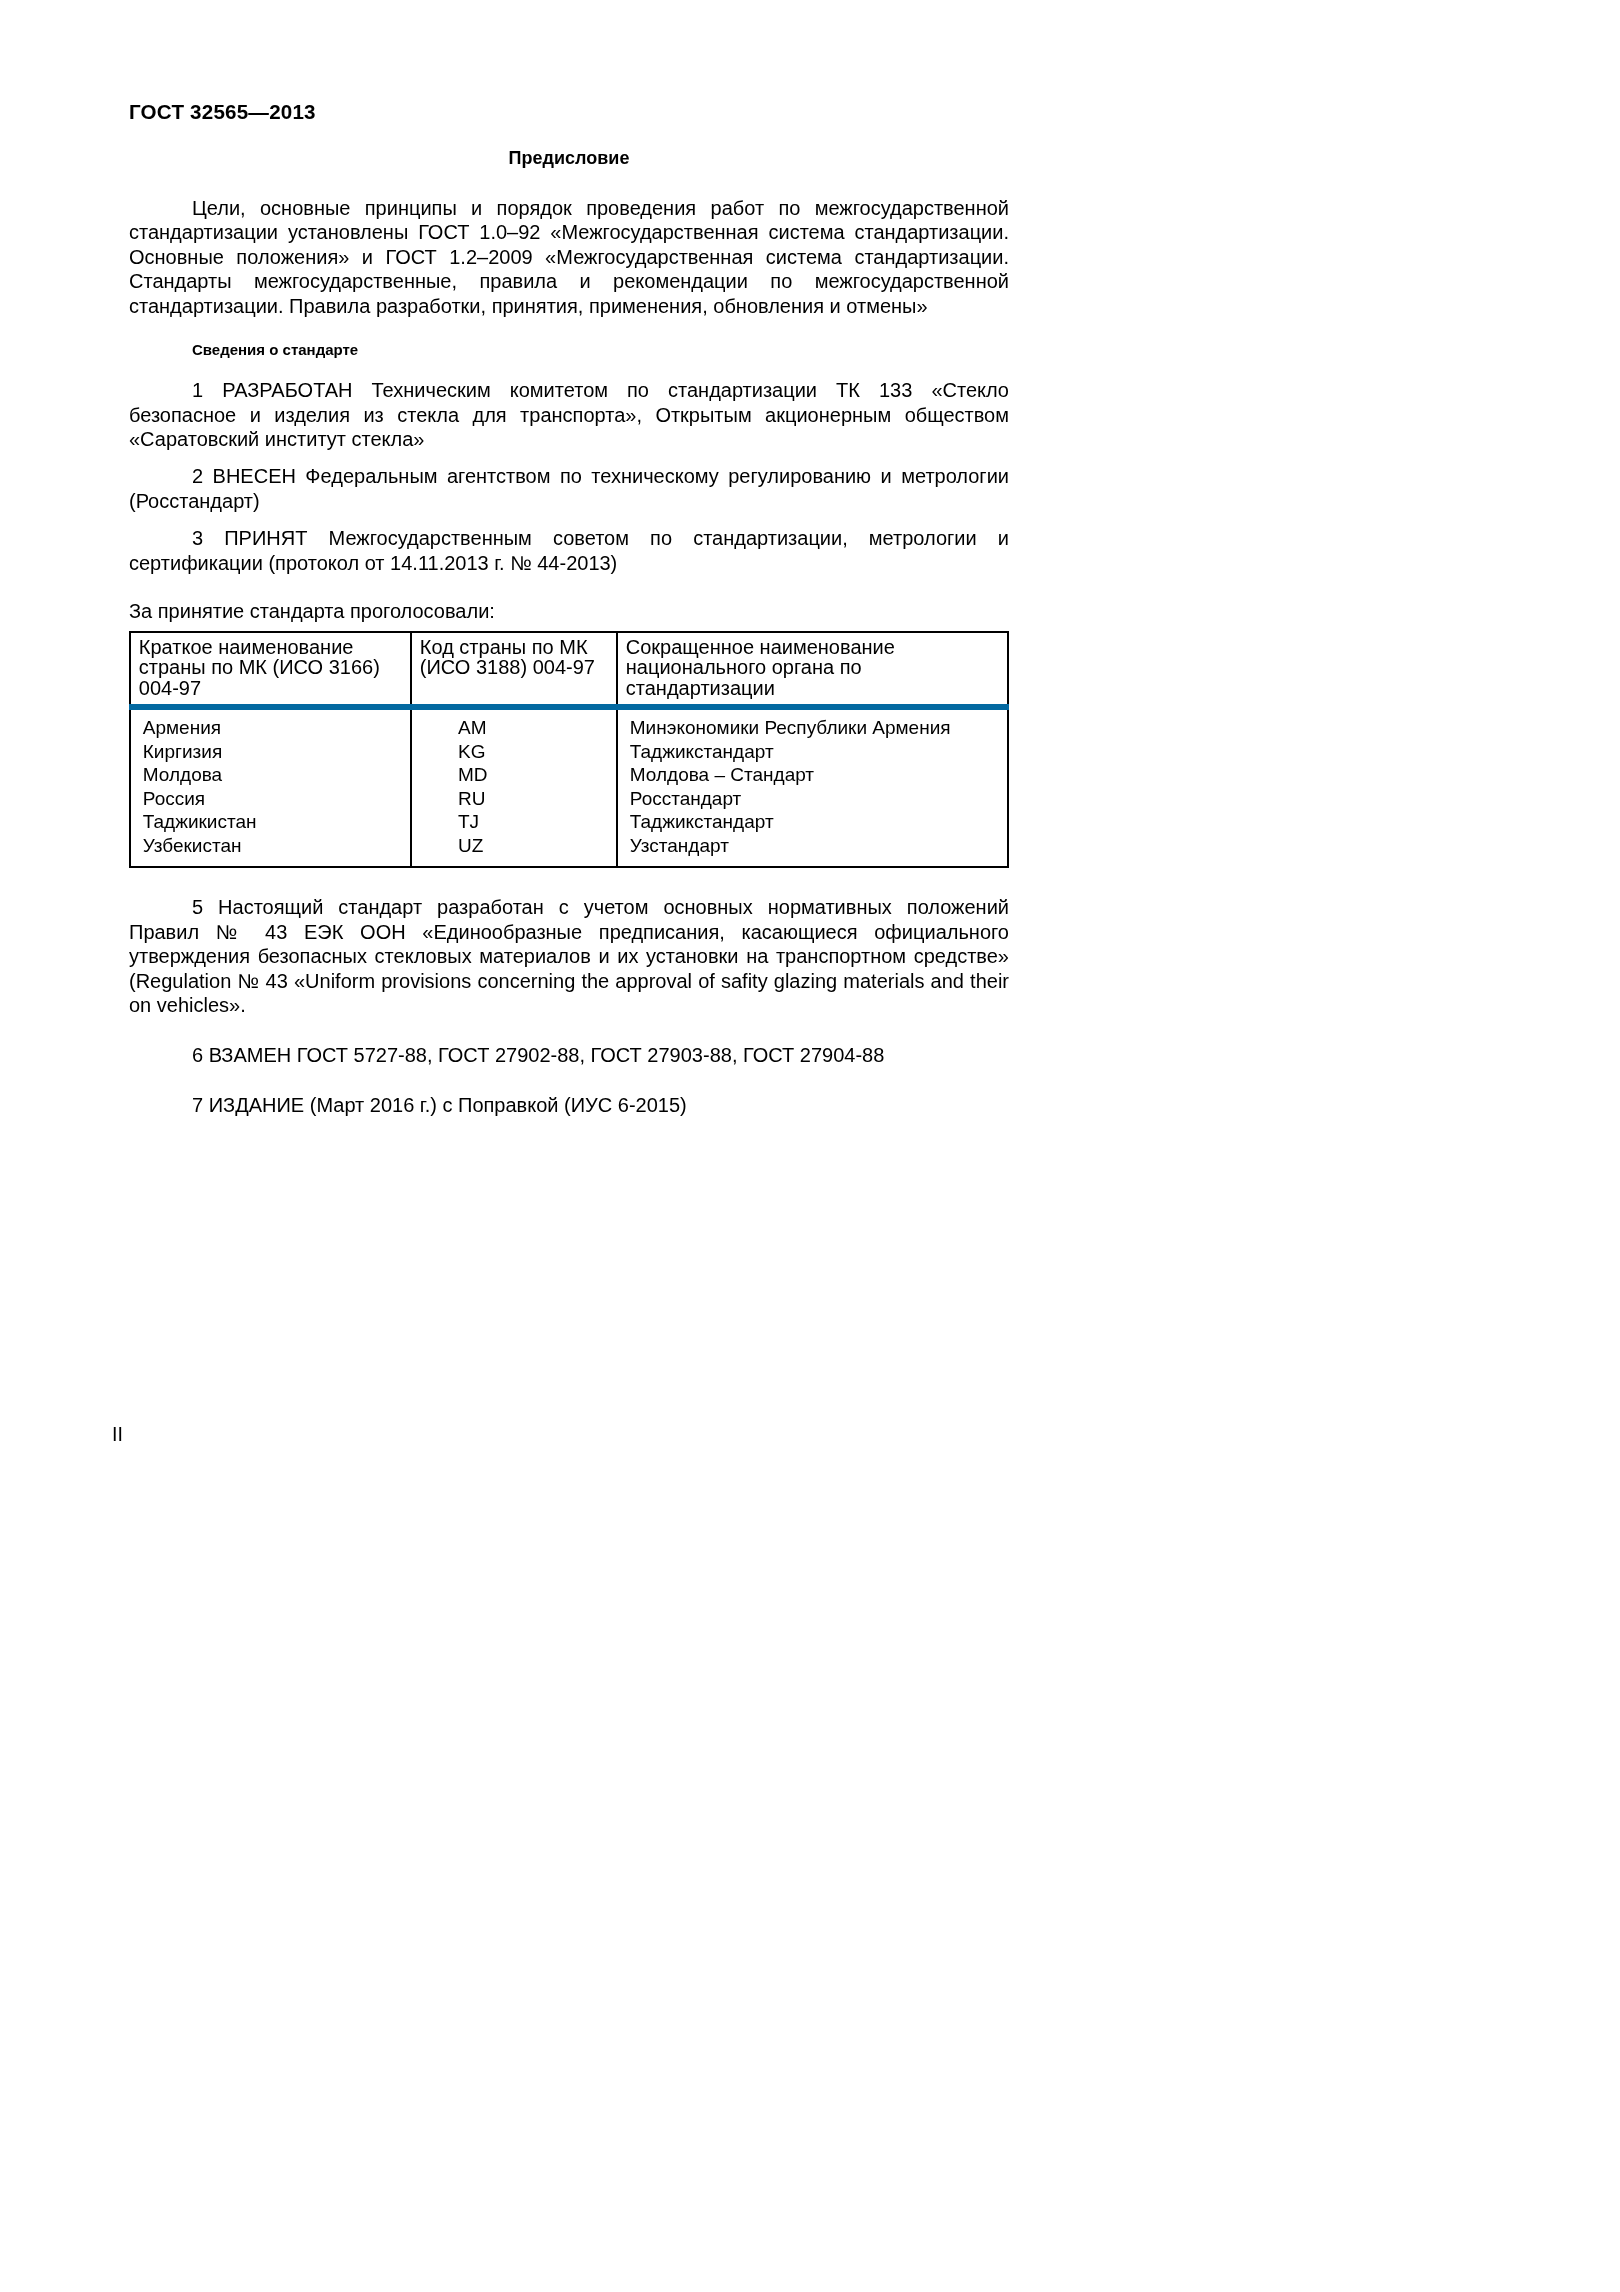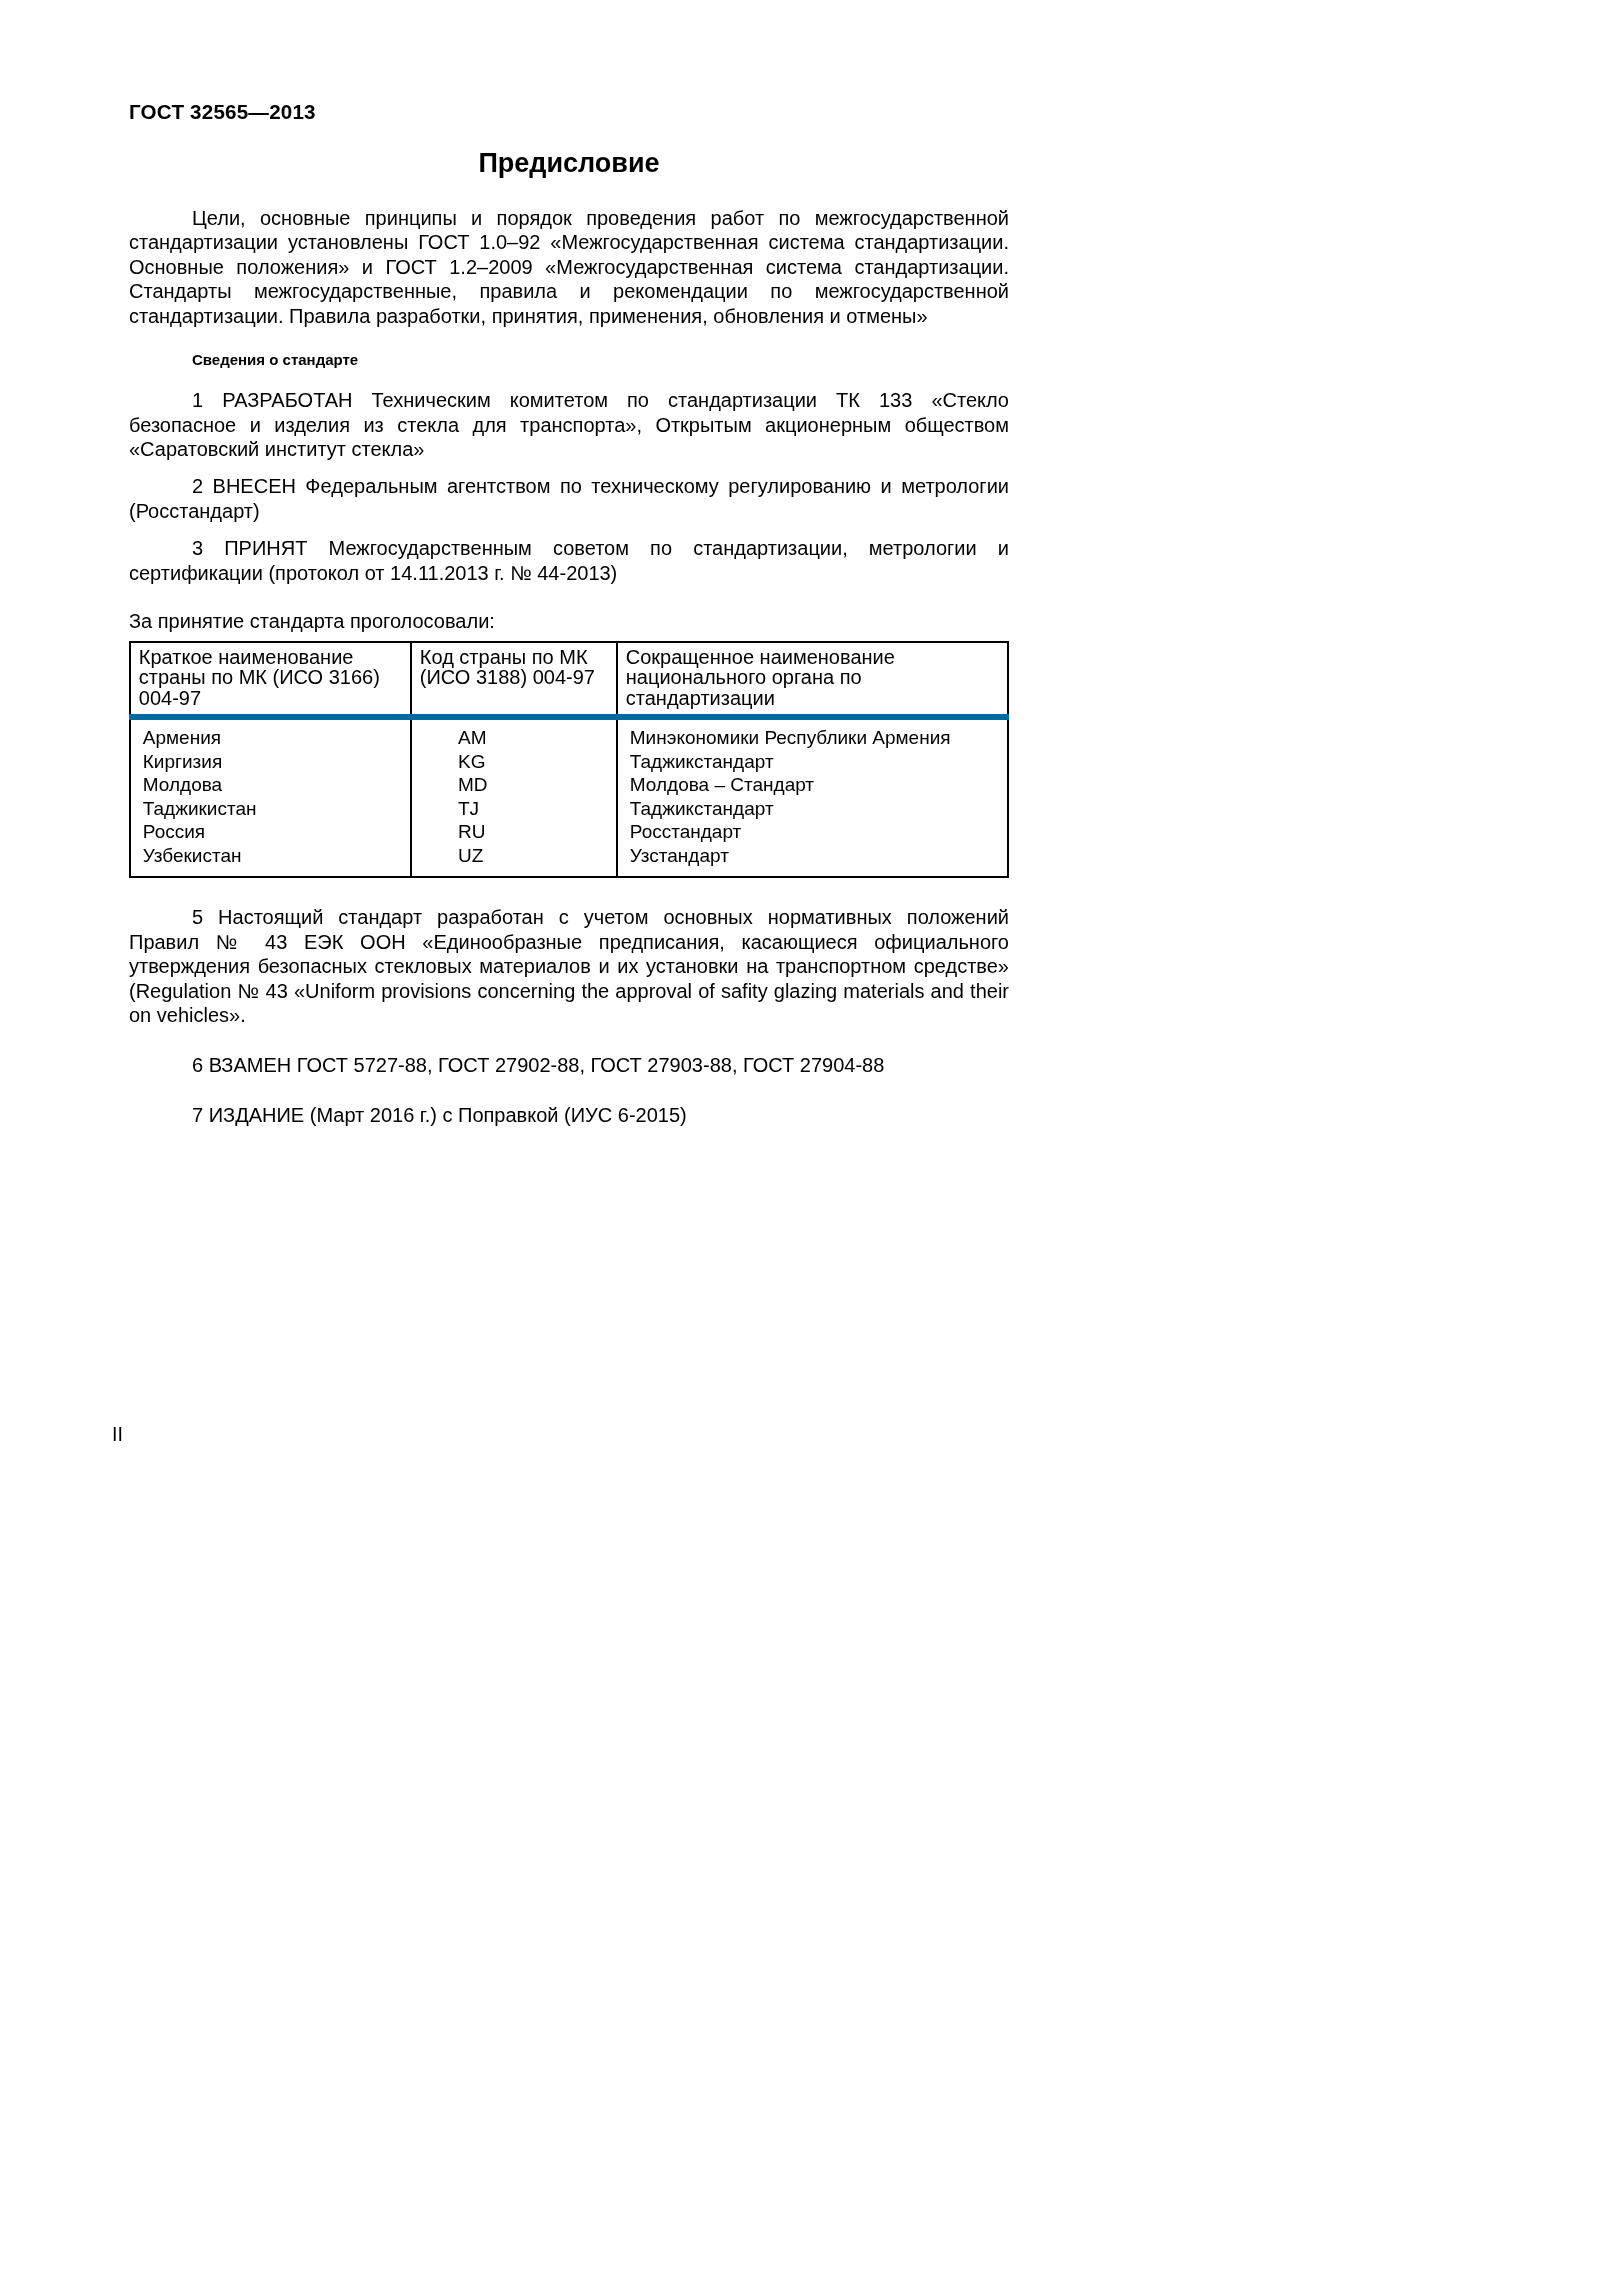--- a/index.html
+++ b/index.html
@@ -17,21 +17,21 @@
     left: 129px;
     top: 100px;
     width: 880px;
   }
   .doc-code {
     font-size: 20.6px;
     font-weight: bold;
     letter-spacing: 0.2px;
   }
   .title {
-    font-size: 27px;
+    font-size: 18px;
     font-weight: bold;
     text-align: center;
     margin: 23.5px 0 27.4px 0;
   }
   p.para {
     font-size: 20px;
     line-height: 24.5px;
     text-align: justify;
     text-indent: 63px;
     margin: 12.7px 0;
@@ -128,28 +128,28 @@
           <td>Киргизия</td>
           <td class="center">KG</td>
           <td>Таджикстандарт</td>
         </tr>
         <tr>
           <td>Молдова</td>
           <td class="center">MD</td>
           <td>Молдова – Стандарт</td>
         </tr>
         <tr>
+          <td>Россия</td>
+          <td class="center">RU</td>
+          <td>Росстандарт</td>
+        </tr>
+        <tr>
           <td>Таджикистан</td>
           <td class="center">TJ</td>
           <td>Таджикстандарт</td>
-        </tr>
-        <tr>
-          <td>Россия</td>
-          <td class="center">RU</td>
-          <td>Росстандарт</td>
         </tr>
         <tr>
           <td>Узбекистан</td>
           <td class="center">UZ</td>
           <td>Узстандарт</td>
         </tr>
       </tbody>
     </table>
 
 

